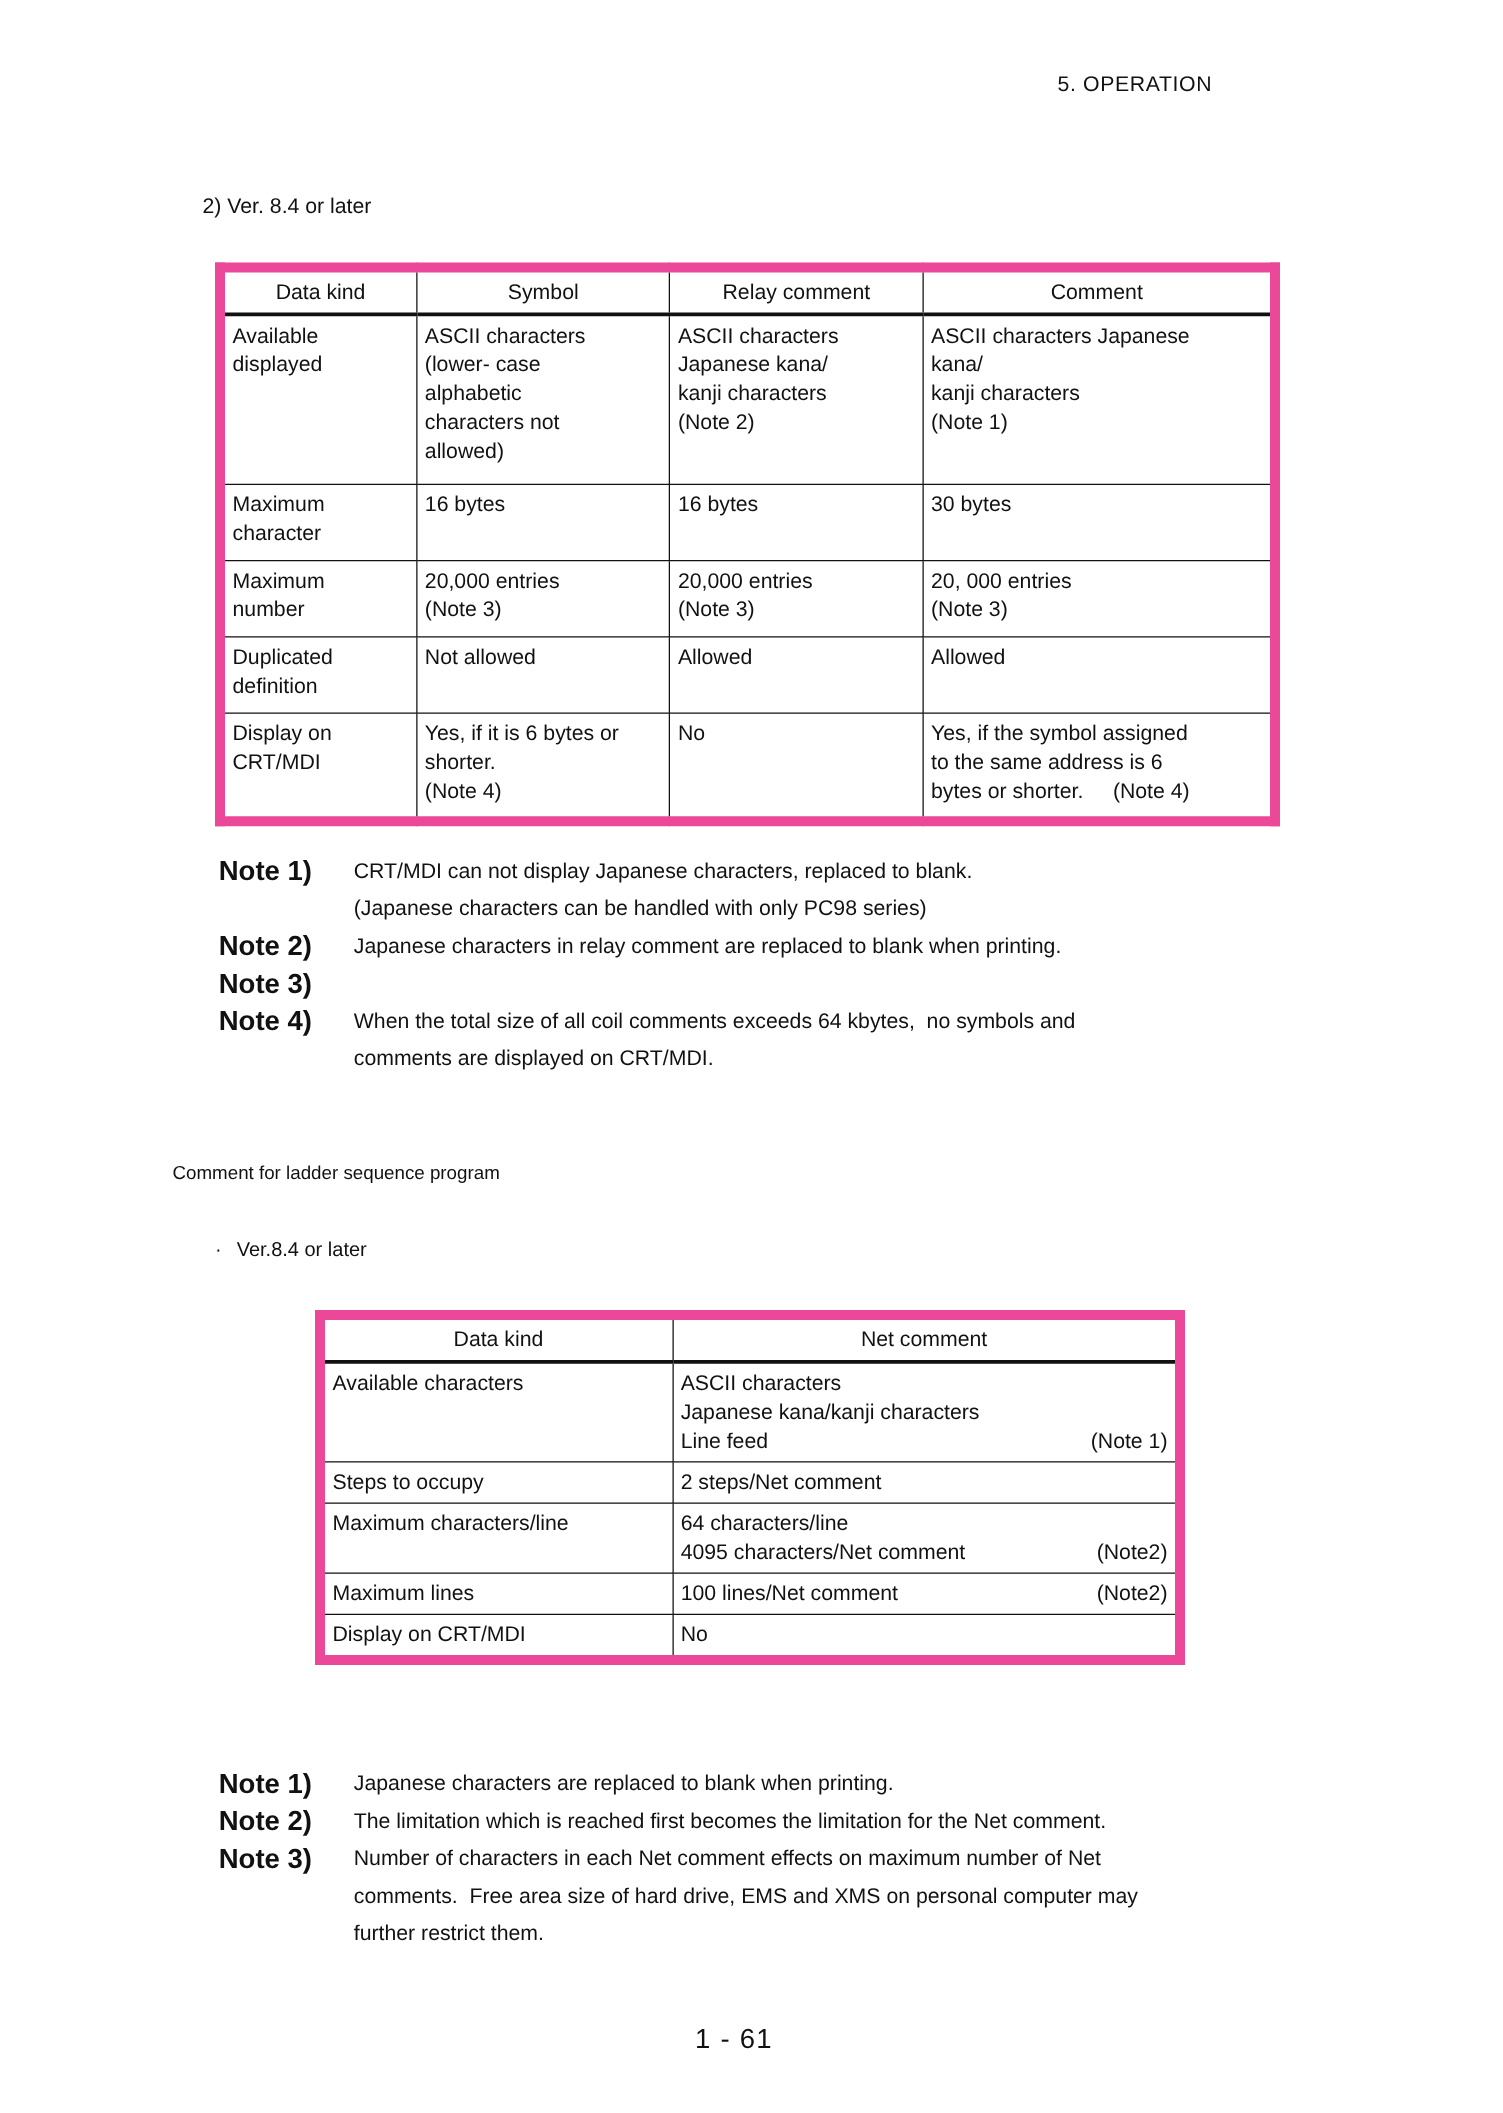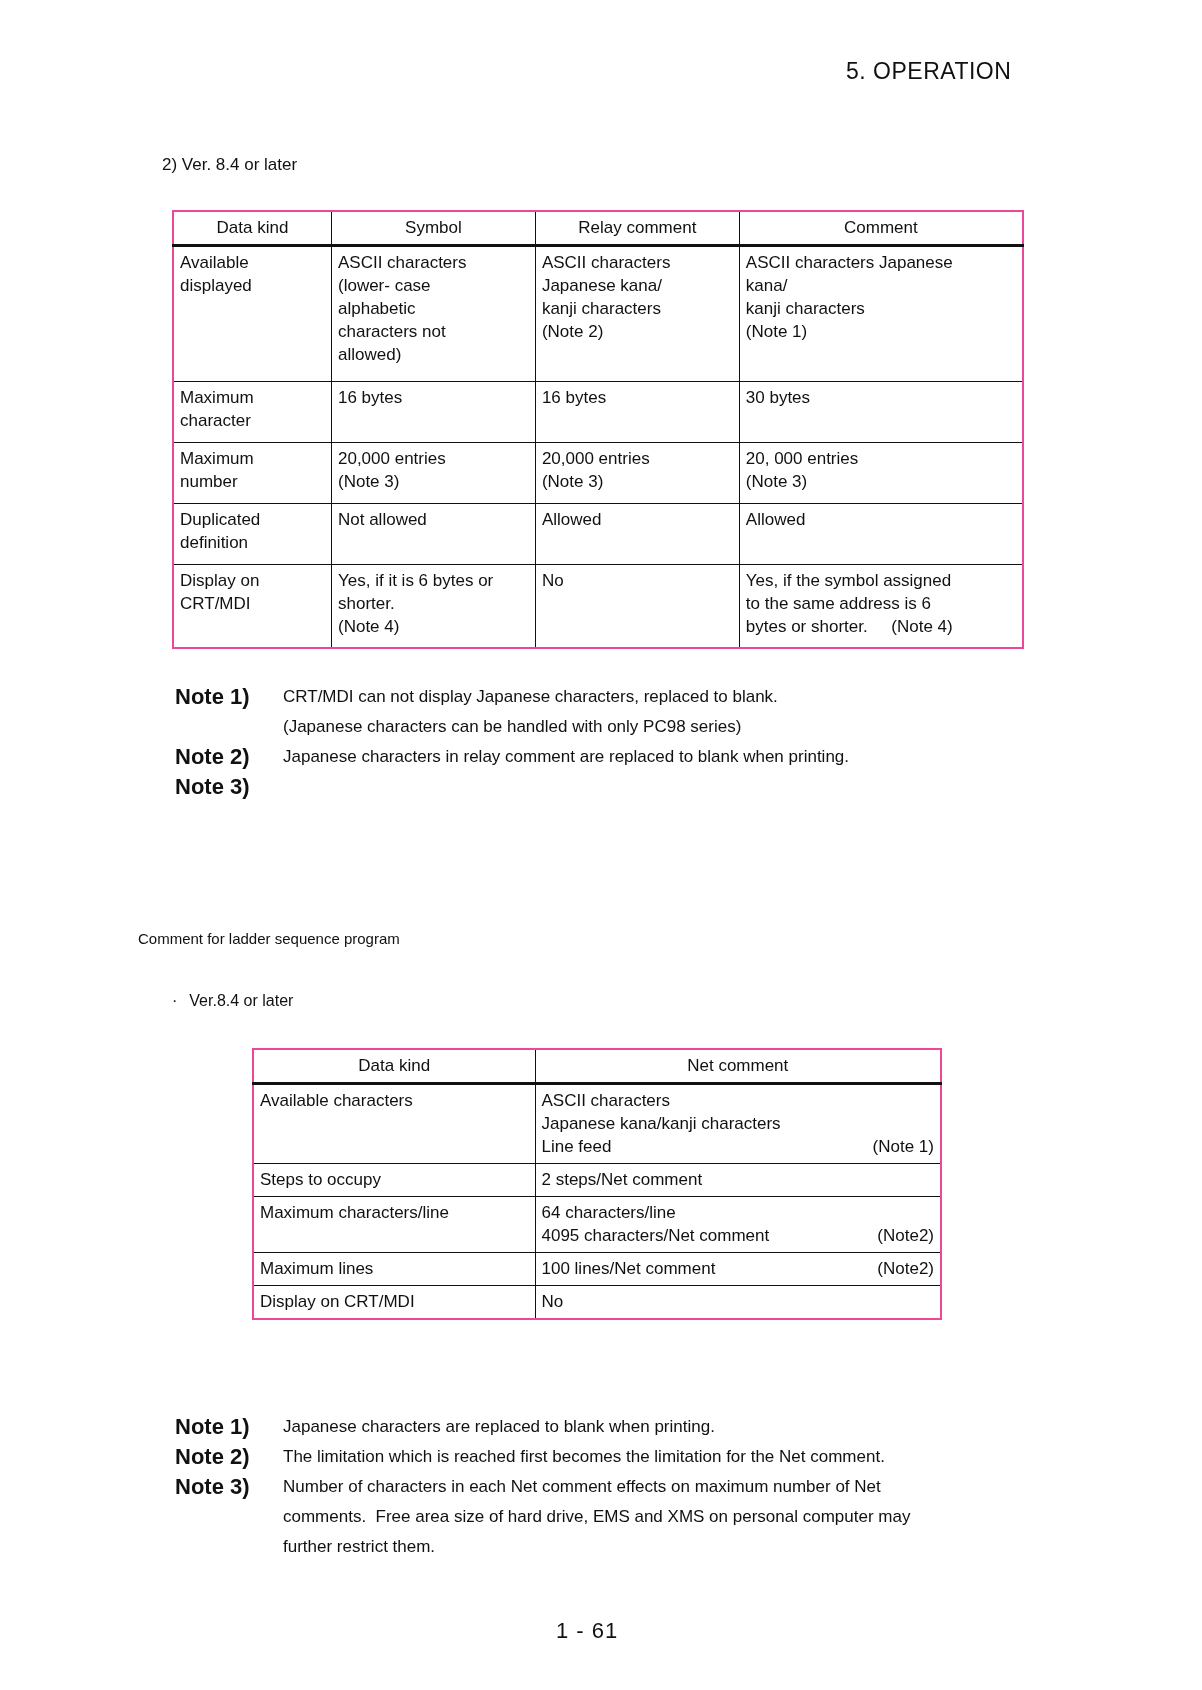--- a/index.html
+++ b/index.html
@@ -12,21 +12,21 @@
       height: 1690px;
       position: relative;
       font-family: "Liberation Sans", sans-serif;
       color: #111111;
       overflow: hidden;
     }
     .abs { position: absolute; }
 
     .chapter-header {
       left: 846px; top: 58px;
-      font-size: 23px;
+      font-size: 17px;
       letter-spacing: 0.5px;
     }
     .subsection-title {
       left: 162px; top: 155px;
       font-size: 17px;
     }
 
     table.spec {
       border-collapse: collapse;
       font-size: 17px;
@@ -37,21 +37,21 @@
       vertical-align: top;
       padding: 4px 6px 5px 6px;
       line-height: 23px;
       font-weight: normal;
       text-align: left;
     }
     table.spec th {
       text-align: center;
       border-bottom-width: 3px;
     }
-    table.spec { border: 2px solid #ec4899; }
+    table.spec { border: 8px solid #ec4899; }
 
     #table1 { left: 172px; top: 210px; width: 852px; }
     #table1 col.c0 { width: 157px; }
     #table1 col.c1 { width: 202px; }
     #table1 col.c2 { width: 202px; }
     #table1 col.c3 { width: 281px; }
     #table1 tr.r-avail td { height: 125px; }
     #table1 tr.r-maxchar td { height: 51px; }
     #table1 tr.r-maxnum td { height: 51px; }
     #table1 tr.r-dup td { height: 51px; }
@@ -228,20 +228,27 @@
   </div>
   <div class="note">
     <div class="note-label">Note 2)</div>
     <div class="note-body">
       <span class="line">Japanese characters in relay comment are replaced to blank when printing.</span>
     </div>
   </div>
   <div class="note">
     <div class="note-label">Note 3)</div>
   </div>
+  <div class="note">
+    <div class="note-label">Note 4)</div>
+    <div class="note-body">
+      <span class="line" style="white-space:pre">When the total size of all coil comments exceeds 64 kbytes,  no symbols and</span>
+      <span class="line">comments are displayed on CRT/MDI.</span>
+    </div>
+  </div>
 </div>
 
 <div class="abs section-heading">Comment for ladder sequence program</div>
 
 <div class="abs bullet-line">
   <span class="dot">·</span><span>Ver.8.4 or later</span>
 </div>
 
 <table class="abs spec" id="table2">
   <colgroup>

